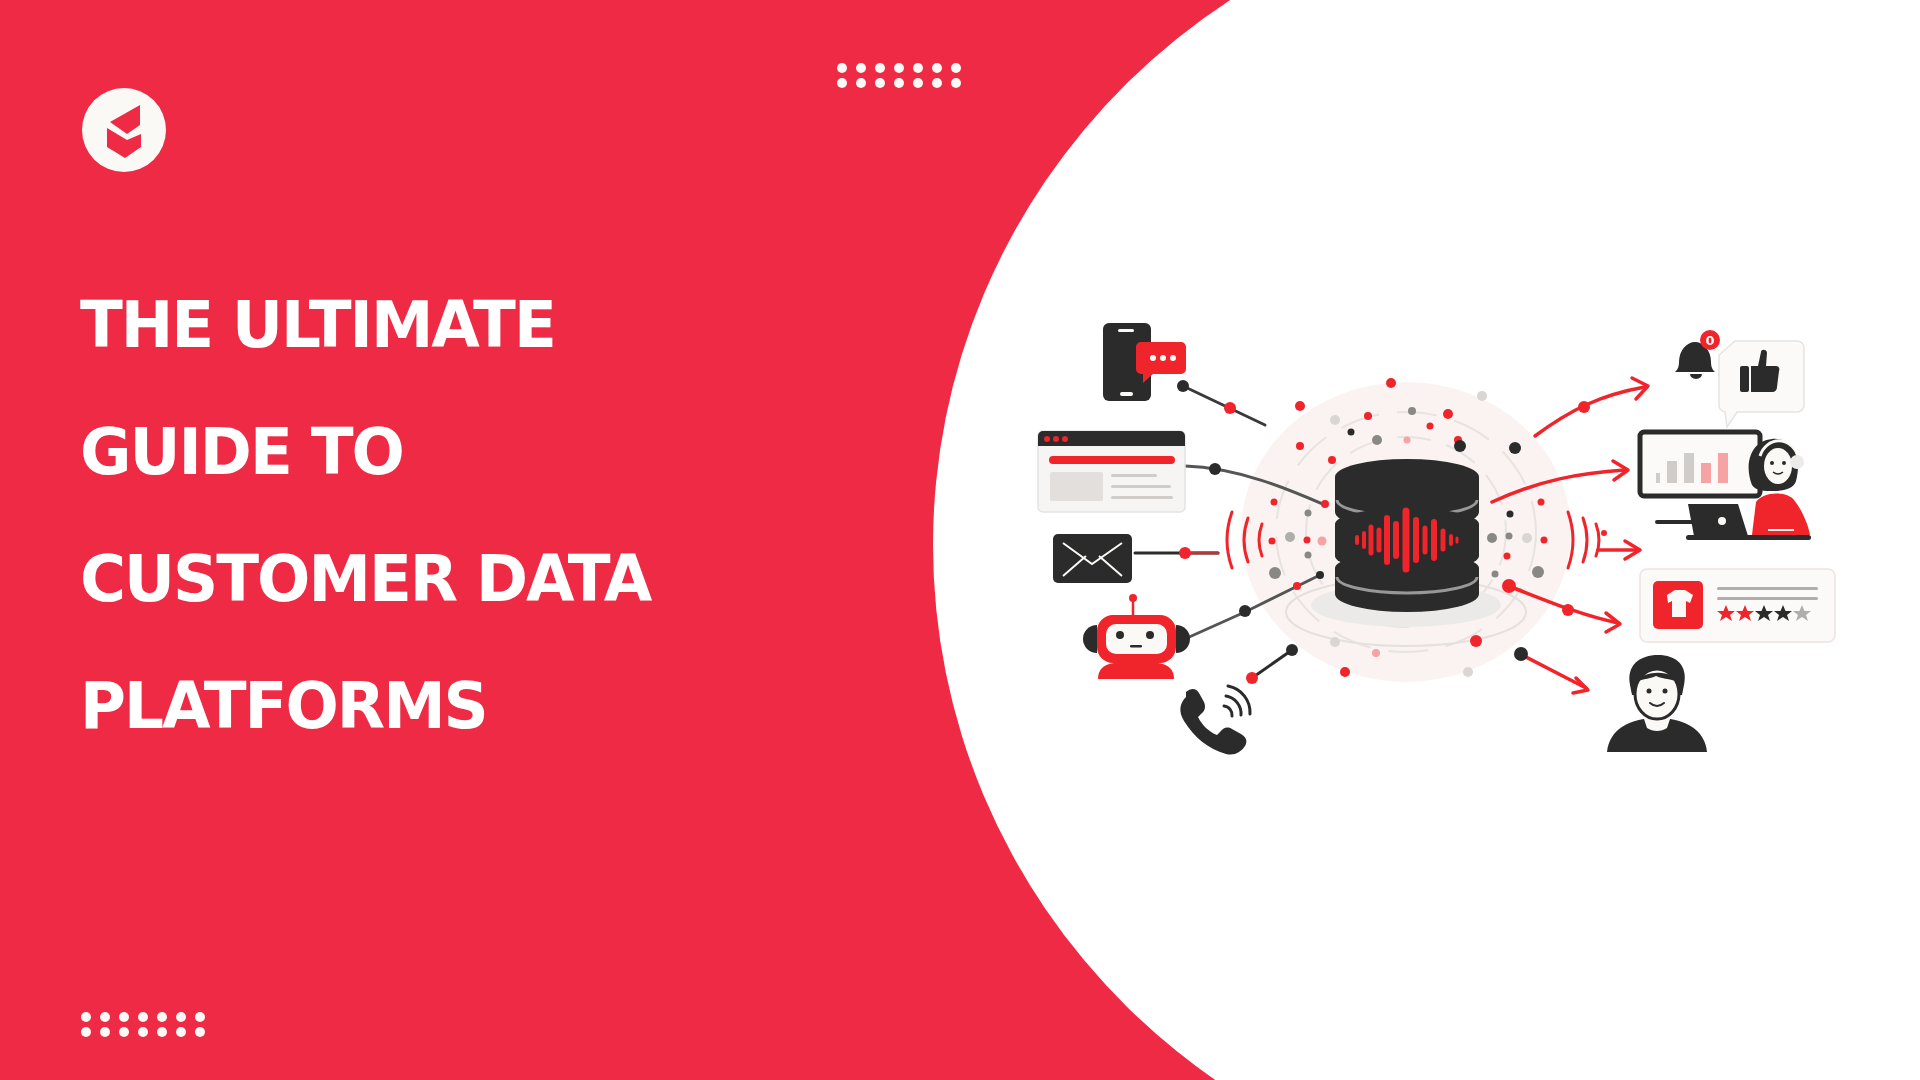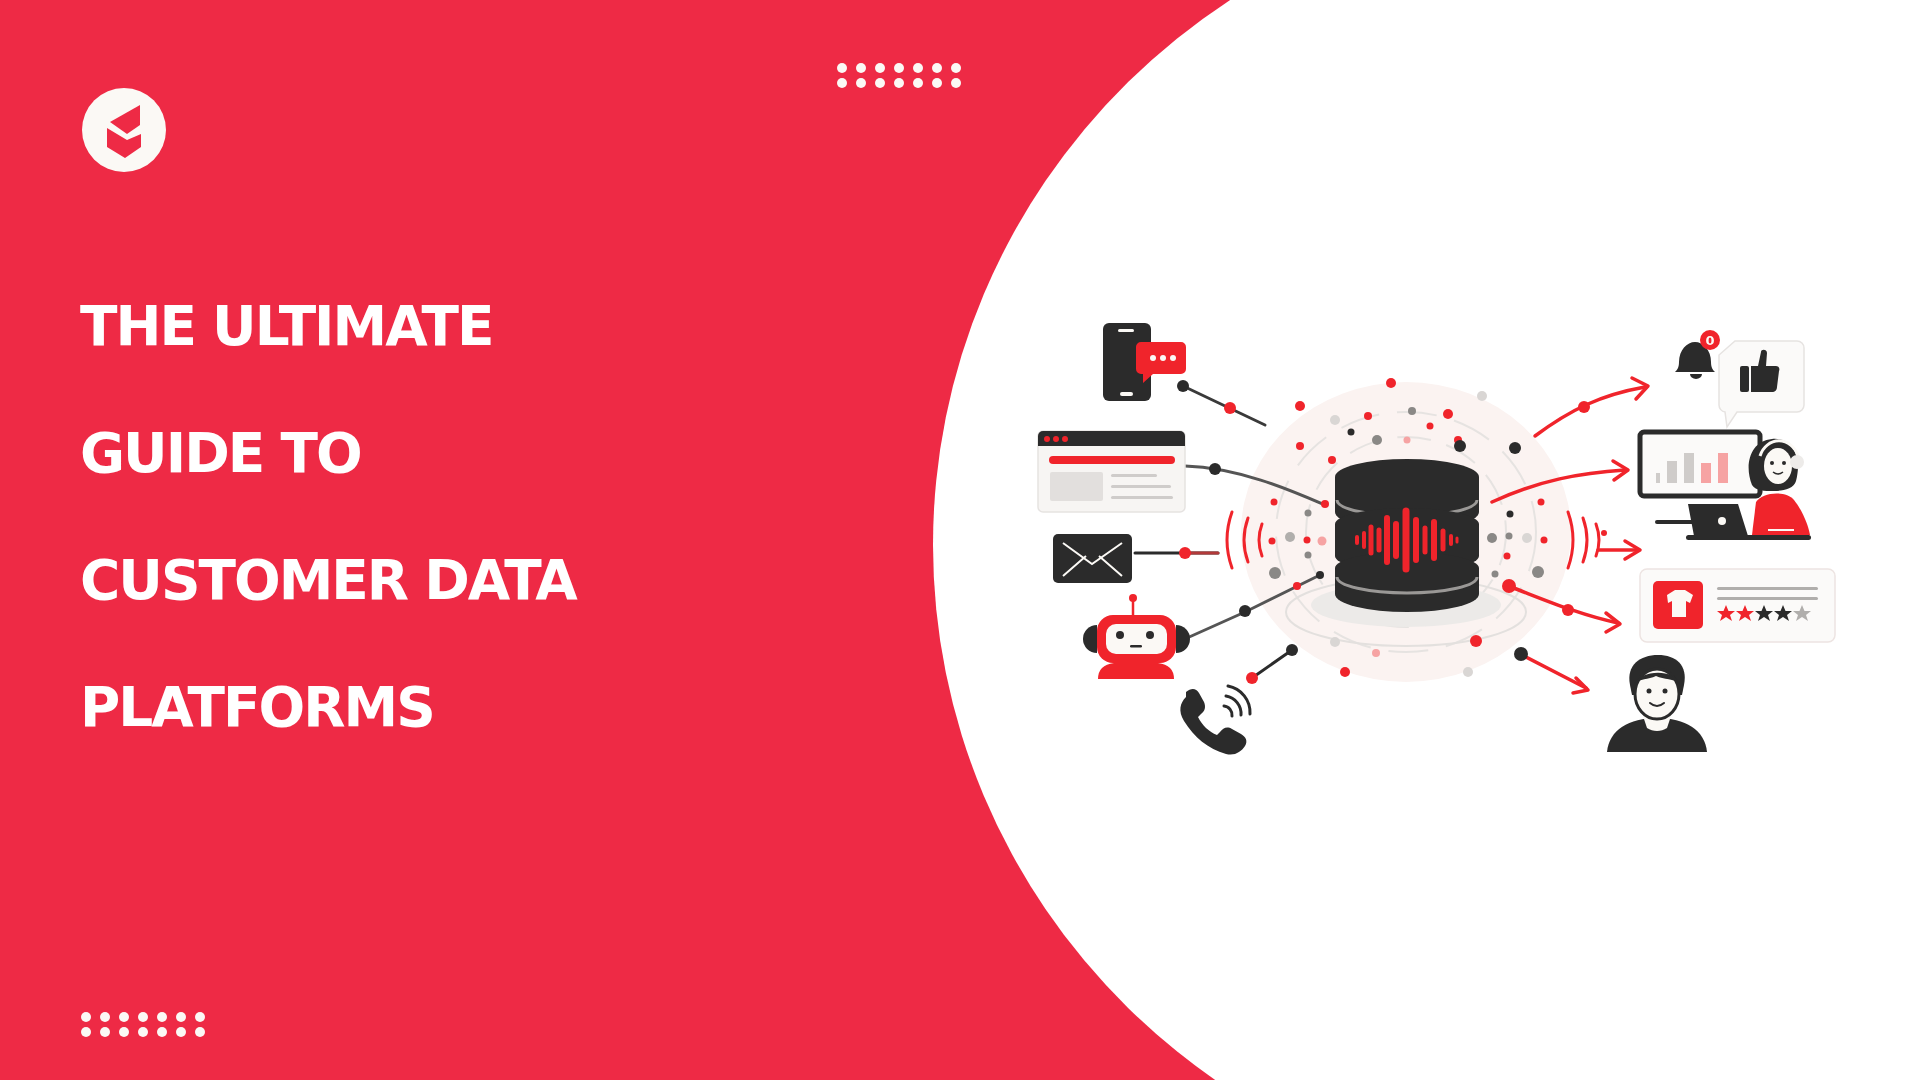--- a/index.html
+++ b/index.html
@@ -18,21 +18,21 @@
     position: absolute; display: grid;
     grid-template-columns: repeat(7, 10px); grid-auto-rows: 10px;
     column-gap: 9px; row-gap: 5px;
   }
   .dots span { width: 10px; height: 10px; border-radius: 50%; background: #FBF9F5; display: block; }
   .dots.top { left: 837px; top: 63px; }
   .dots.bottom { left: 81px; top: 1012px; }
   .title {
     position: absolute; left: 80px; top: 262px; margin: 0;
     color: #FFFFFF; font-family: "DejaVu Sans", sans-serif; font-weight: 700;
-    font-size: 56px; line-height: 127px; letter-spacing: -2px;
+    font-size: 64px; line-height: 127px; letter-spacing: -2px;
     white-space: nowrap;
   }
   .title .line { display: block; transform: scaleX(0.98); transform-origin: left center; }
   .illus { position: absolute; left: 0; top: 0; width: 1920px; height: 1080px; }
   .badge-text { font-family: "DejaVu Sans", sans-serif; font-weight: 700; }
 </style>
 </head>
 <body>
 
 <svg class="bg-svg" viewBox="0 0 1920 1080">

